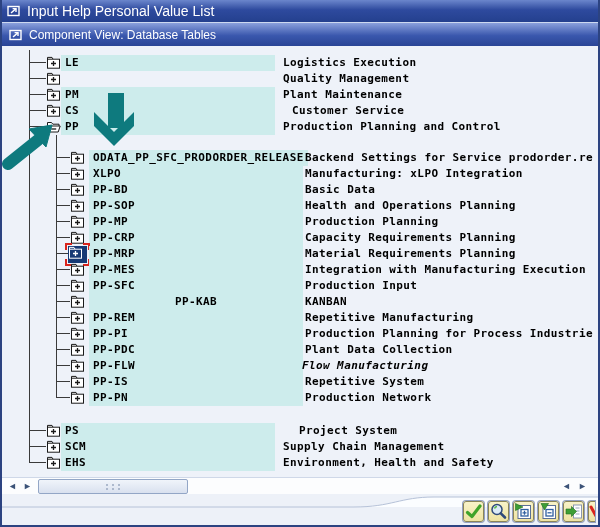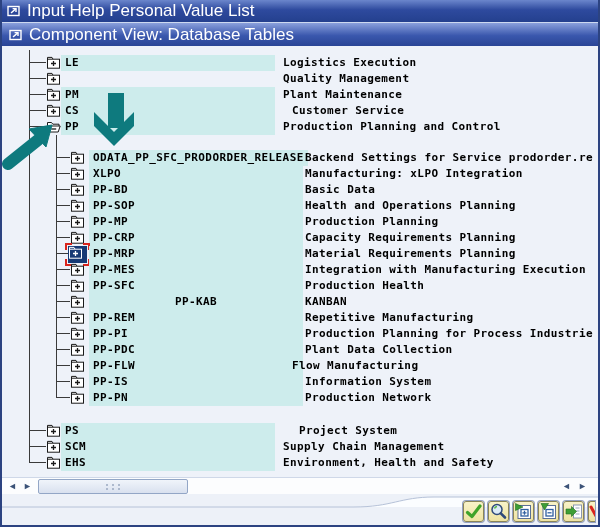--- a/index.html
+++ b/index.html
@@ -5,27 +5,27 @@
   html,body{margin:0;padding:0;background:#9aa8c0;}
   .window{
     position:relative;width:600px;height:527px;box-sizing:border-box;
     background:#eef2f9;overflow:hidden;
     border-left:2px solid #2c4381;border-right:2px solid #2c4381;border-bottom:2px solid #2c4381;
     font-family:"Liberation Sans",sans-serif;
   }
   .titlebar{
     height:22px;display:flex;align-items:center;gap:6px;padding-left:5px;
     background:linear-gradient(#6b86cc,#2e4a9e 45%,#24408e);
-    color:#fff;font-size:17px;white-space:nowrap;
+    color:#fff;font-size:14px;white-space:nowrap;
   }
   .titlebar2{
     height:23px;display:flex;align-items:center;gap:6px;padding-left:7px;
     border-top:1px solid #cdd9f0;
     background:linear-gradient(#8aa0dc,#3a57ad 55%,#2a4596);
-    color:#fff;font-size:17px;white-space:nowrap;
+    color:#fff;font-size:12px;white-space:nowrap;
   }
   .mono{font-family:"DejaVu Sans Mono",monospace;font-size:11px;font-weight:bold;
         letter-spacing:0.4px;white-space:pre;color:#000;}
   #tree{position:absolute;left:0;top:46px;right:0;bottom:50px;}
   .trow{position:absolute;left:0;height:16px;width:600px;}
   .tline{position:absolute;background:#3a3a3a;}
   .cell{position:absolute;top:0;height:16px;line-height:16px;background:#cdecec;
         padding:0 4px;min-width:206px;width:max-content;}
   .desc{position:absolute;top:0;height:16px;line-height:16px;}
   .nicon{position:absolute;top:1px;width:15px;height:14px;}
@@ -209,21 +209,21 @@
         <div class="desc mono" style="left: 303px;">Integration with Manufacturing Execution</div>
       </div>
       <div class="trow" style="top: 232px;">
         <div class="tline" style="left: 54px; top: 7px; width: 14px; height: 1px;"></div>
         <span class="nicon" style="left: 68px;"><svg width="15" height="14" viewBox="0 0 15 14">
       <path d="M1.5 3.2 V1.4 H6 L7 3.2" fill="#ffffff" stroke="#1a1a1a"></path>
       <rect x="1.5" y="3.2" width="12" height="9" fill="#ffffff" stroke="#1a1a1a"></rect>
       <path d="M7.5 5 v5 M5 7.5 h5" stroke="#1a1a1a" stroke-width="1.3"></path>
           </svg></span>
         <div class="cell mono" style="left: 87px;">PP-SFC</div>
-        <div class="desc mono" style="left: 303px;">Production Health</div>
+        <div class="desc mono" style="left: 303px;">Production Input</div>
       </div>
       <div class="trow" style="top: 248px;">
         <div class="tline" style="left: 54px; top: 7px; width: 14px; height: 1px;"></div>
         <span class="nicon" style="left: 68px;"><svg width="15" height="14" viewBox="0 0 15 14">
       <path d="M1.5 3.2 V1.4 H6 L7 3.2" fill="#ffffff" stroke="#1a1a1a"></path>
       <rect x="1.5" y="3.2" width="12" height="9" fill="#ffffff" stroke="#1a1a1a"></rect>
       <path d="M7.5 5 v5 M5 7.5 h5" stroke="#1a1a1a" stroke-width="1.3"></path>
           </svg></span>
         <div class="cell mono" style="left: 87px; text-align: center;">PP-KAB</div>
         <div class="desc mono" style="left: 303px;">KANBAN</div>
@@ -259,31 +259,31 @@
         <div class="desc mono" style="left: 303px;">Plant Data Collection</div>
       </div>
       <div class="trow" style="top: 312px;">
         <div class="tline" style="left: 54px; top: 7px; width: 14px; height: 1px;"></div>
         <span class="nicon" style="left: 68px;"><svg width="15" height="14" viewBox="0 0 15 14">
       <path d="M1.5 3.2 V1.4 H6 L7 3.2" fill="#ffffff" stroke="#1a1a1a"></path>
       <rect x="1.5" y="3.2" width="12" height="9" fill="#ffffff" stroke="#1a1a1a"></rect>
       <path d="M7.5 5 v5 M5 7.5 h5" stroke="#1a1a1a" stroke-width="1.3"></path>
           </svg></span>
         <div class="cell mono" style="left: 87px;">PP-FLW</div>
-        <div class="desc mono" style="left: 290px;">Flow Manufacturing</div>
+        <div class="desc mono" style="left: 300px; font-style: italic;">Flow Manufacturing</div>
       </div>
       <div class="trow" style="top: 328px;">
         <div class="tline" style="left: 54px; top: 7px; width: 14px; height: 1px;"></div>
         <span class="nicon" style="left: 68px;"><svg width="15" height="14" viewBox="0 0 15 14">
       <path d="M1.5 3.2 V1.4 H6 L7 3.2" fill="#ffffff" stroke="#1a1a1a"></path>
       <rect x="1.5" y="3.2" width="12" height="9" fill="#ffffff" stroke="#1a1a1a"></rect>
       <path d="M7.5 5 v5 M5 7.5 h5" stroke="#1a1a1a" stroke-width="1.3"></path>
           </svg></span>
         <div class="cell mono" style="left: 87px;">PP-IS</div>
-        <div class="desc mono" style="left: 303px;">Information System</div>
+        <div class="desc mono" style="left: 303px;">Repetitive System</div>
       </div>
       <div class="trow" style="top: 344px;">
         <div class="tline" style="left: 54px; top: 7px; width: 14px; height: 1px;"></div>
         <span class="nicon" style="left: 68px;"><svg width="15" height="14" viewBox="0 0 15 14">
       <path d="M1.5 3.2 V1.4 H6 L7 3.2" fill="#ffffff" stroke="#1a1a1a"></path>
       <rect x="1.5" y="3.2" width="12" height="9" fill="#ffffff" stroke="#1a1a1a"></rect>
       <path d="M7.5 5 v5 M5 7.5 h5" stroke="#1a1a1a" stroke-width="1.3"></path>
           </svg></span>
         <div class="cell mono" style="left: 87px;">PP-PN</div>
         <div class="desc mono" style="left: 303px;">Production Network</div>

